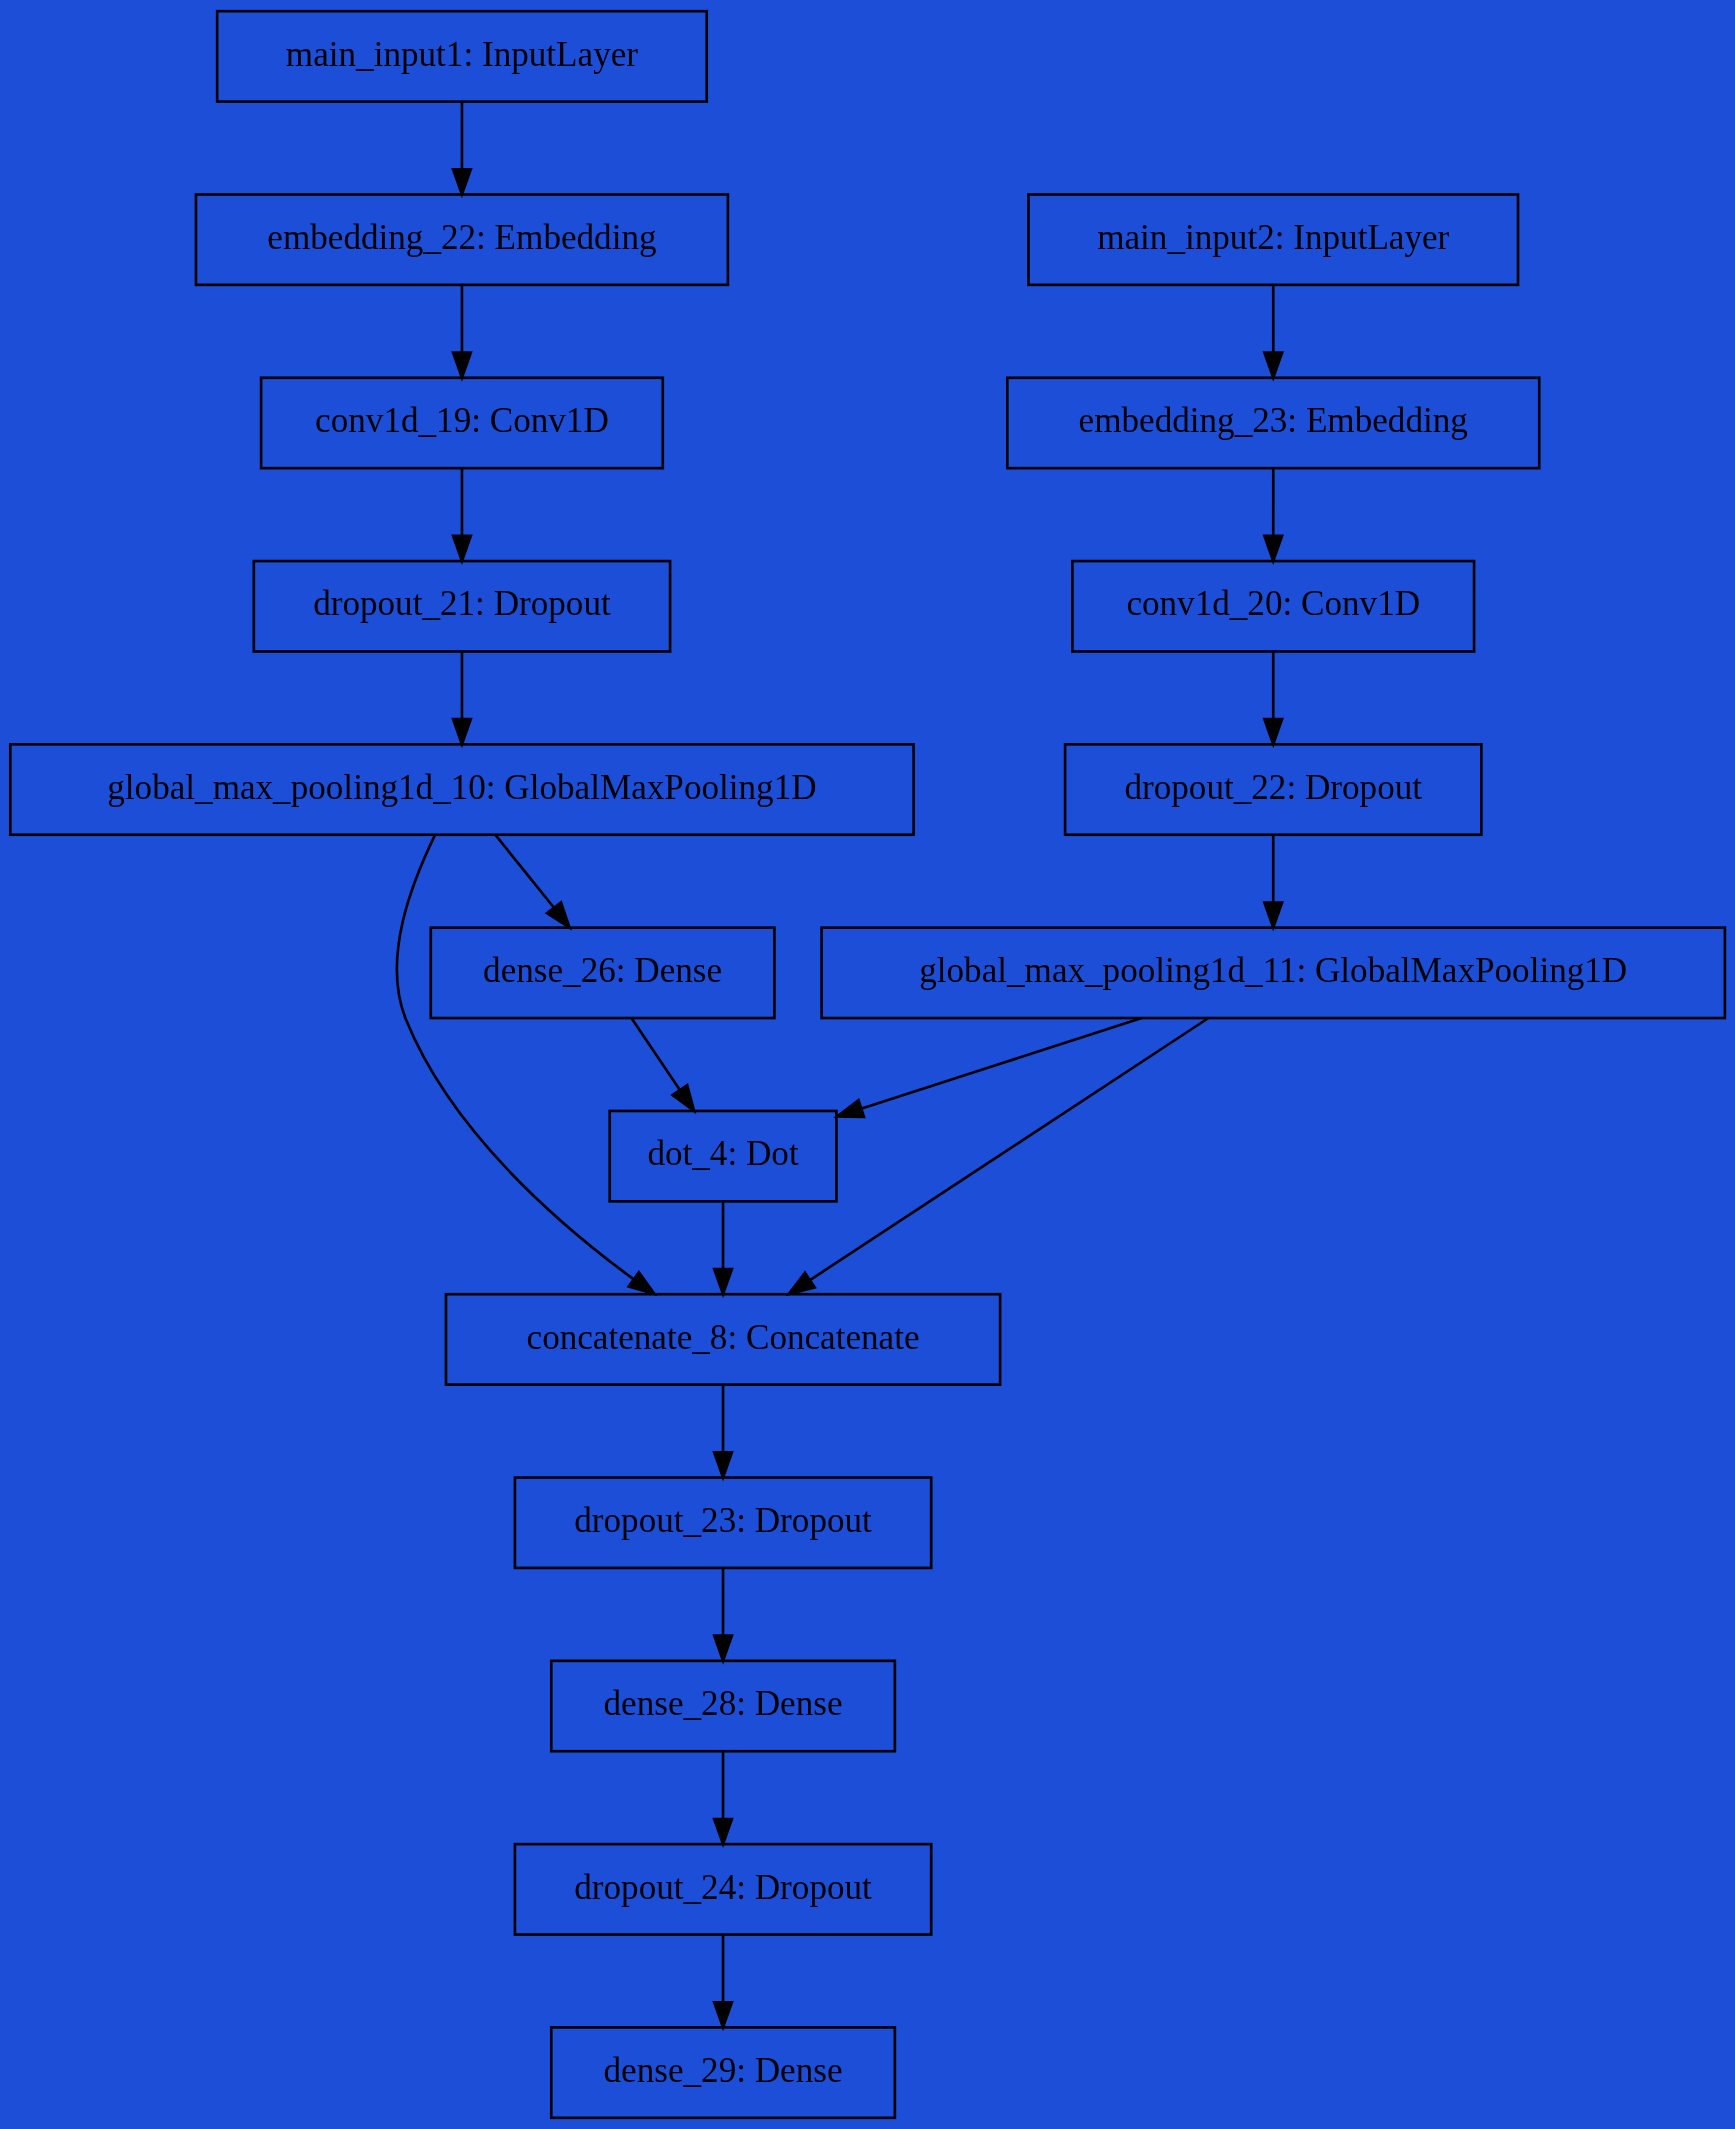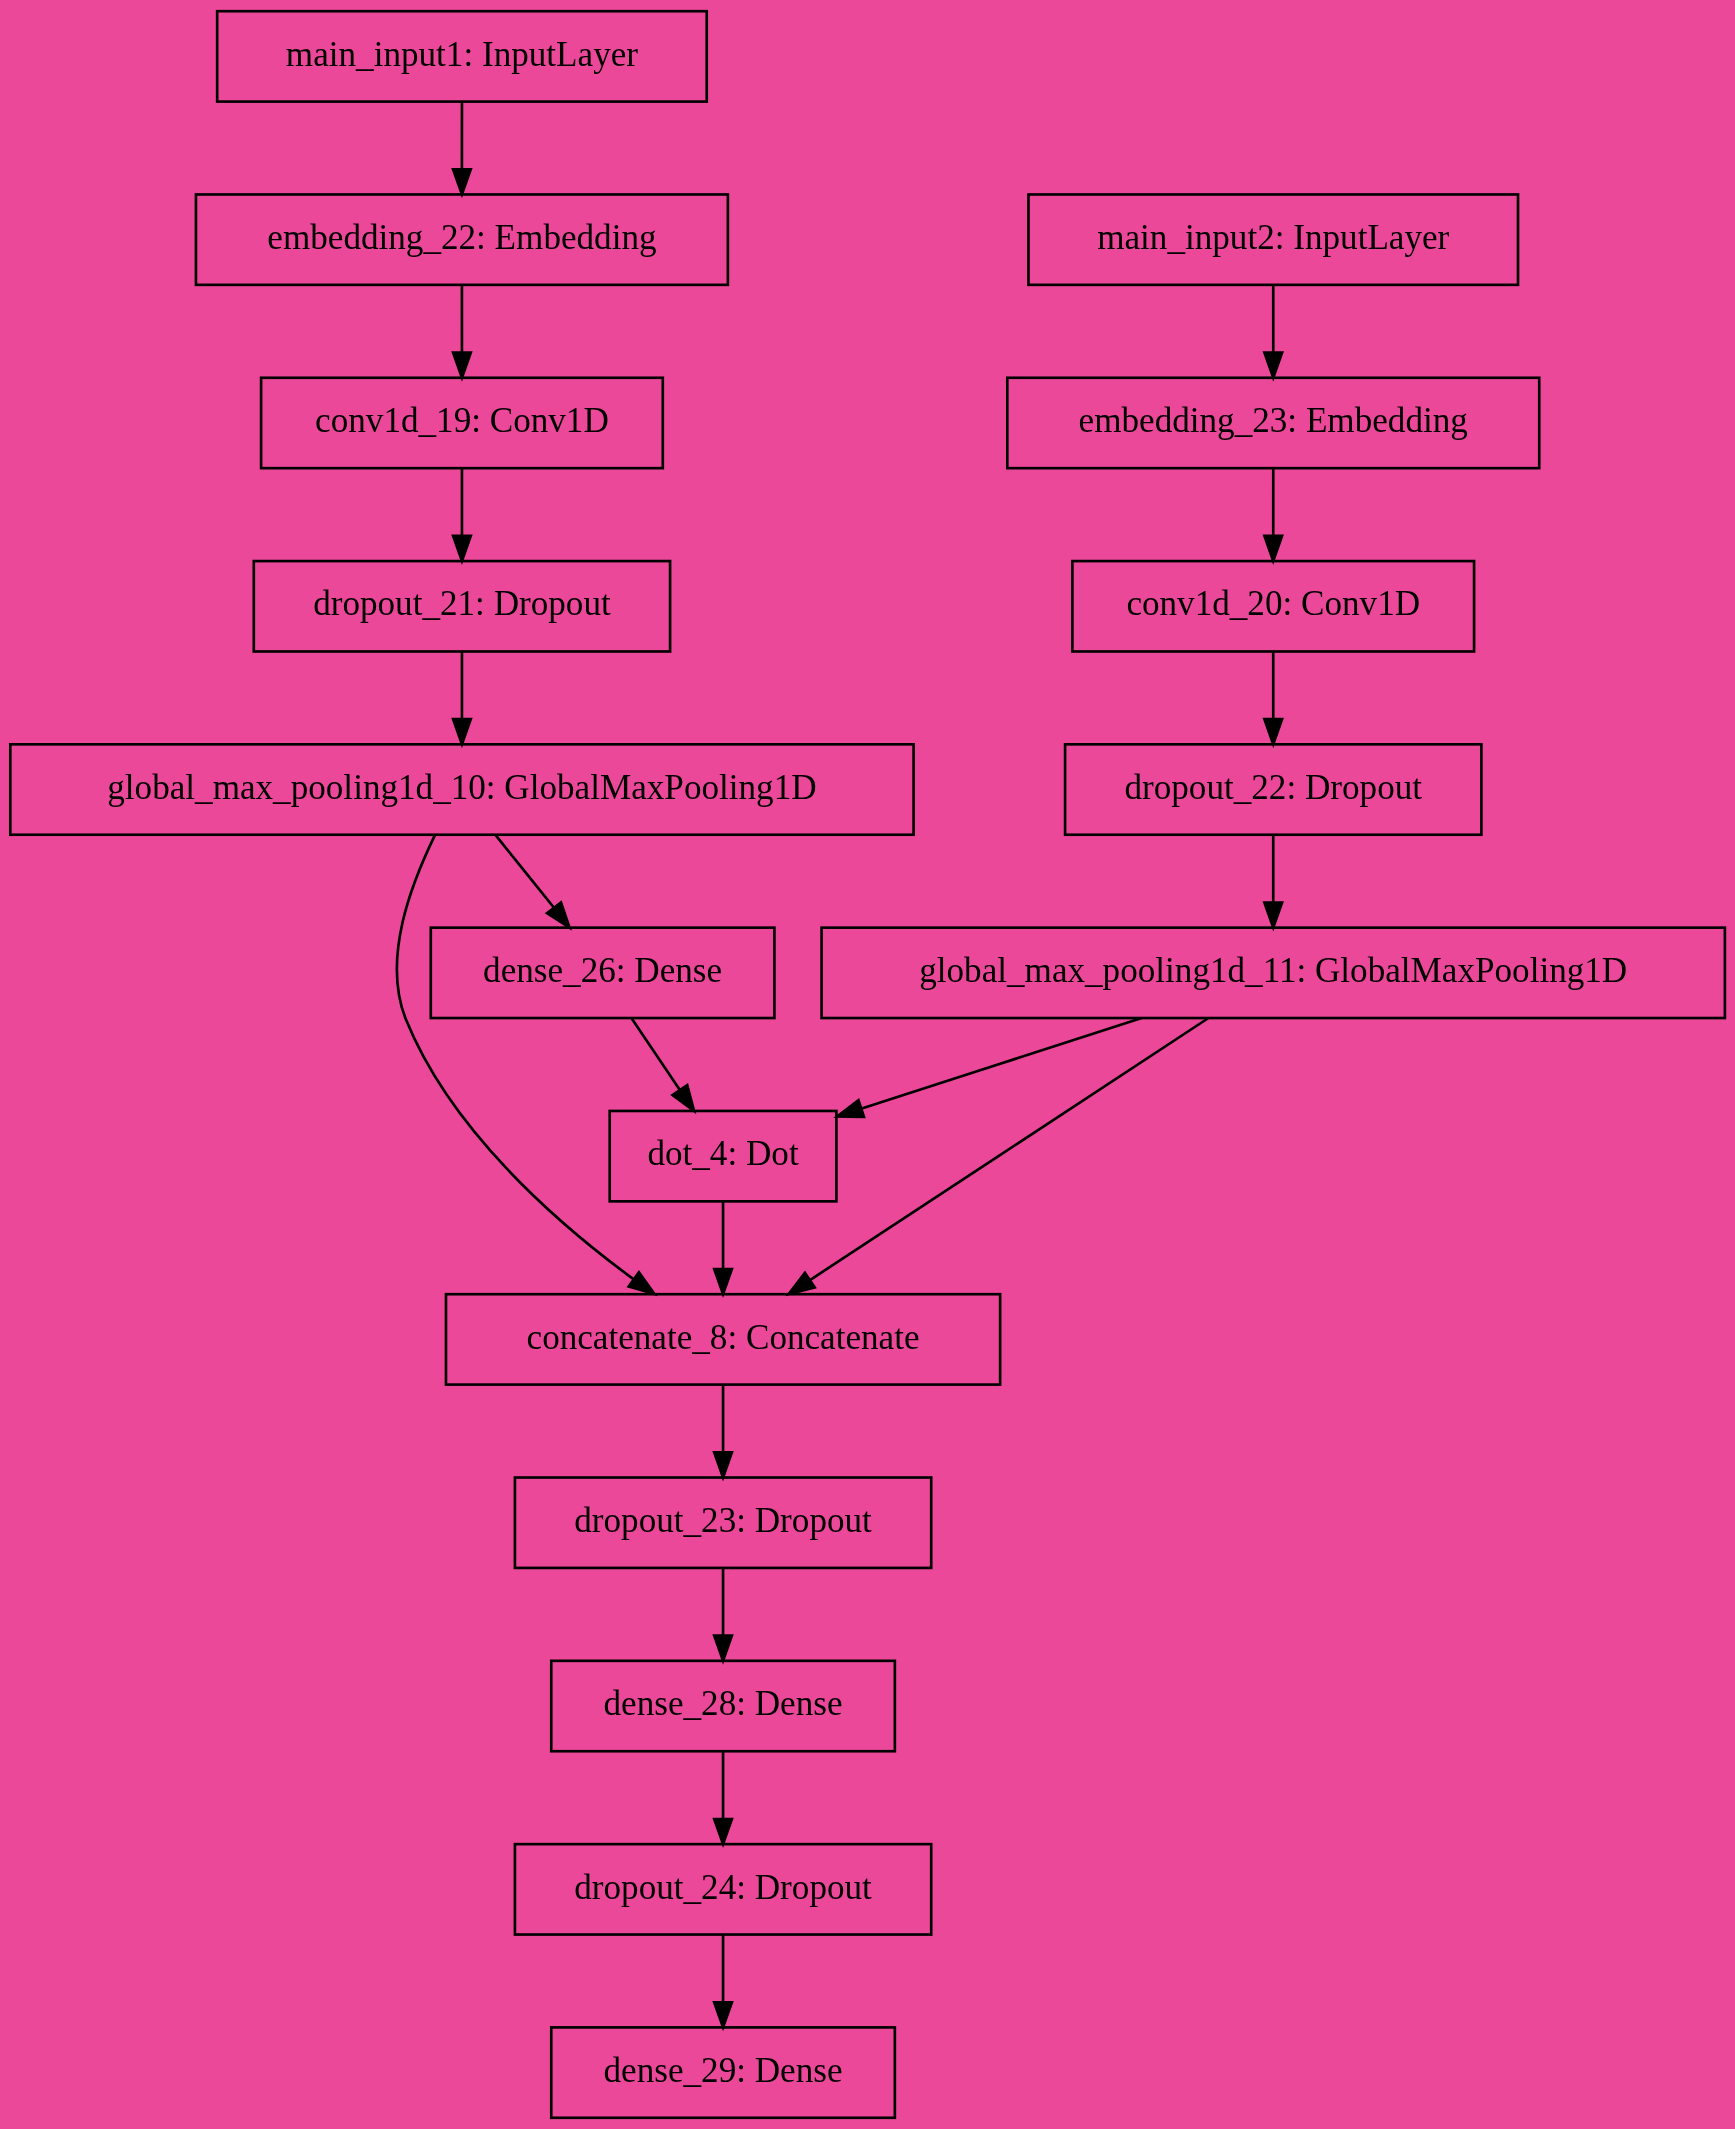--- a/index.html
+++ b/index.html
@@ -11,21 +11,21 @@
   body {
     width: 1735px;
     height: 2129px;
     overflow: hidden;
     font-family: "Liberation Serif", "DejaVu Serif", serif;
   }
   #diagram {
     position: relative;
     width: 1735px;
     height: 2129px;
-    background: #ec4899;
+    background: #1d4ed8;
   }
   #graph-svg {
     position: absolute;
     left: 0;
     top: 0;
     width: 1735px;
     height: 2129px;
     display: block;
     shape-rendering: geometricPrecision;
   }

